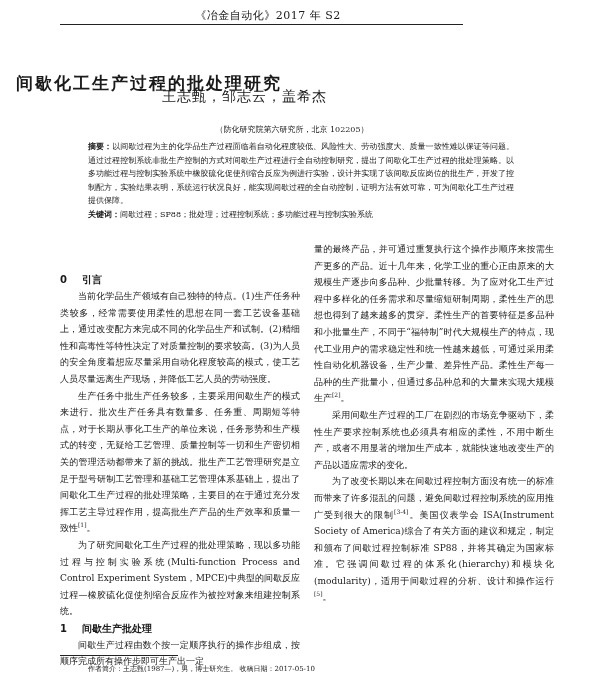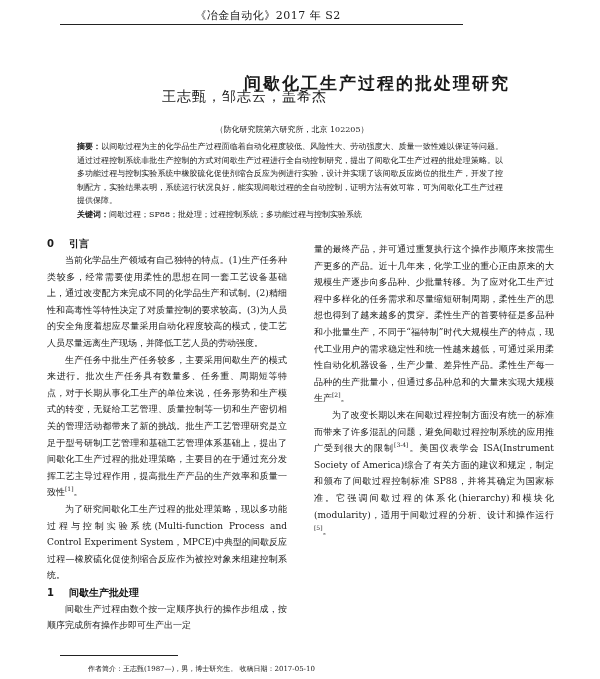--- a/index.html
+++ b/index.html
@@ -1,29 +1,29 @@
 <!DOCTYPE html>
 <html><head>
 <meta charset="utf-8">
 <style>
   html, body { margin: 0; padding: 0; background: #ffffff; }
   body { width: 600px; height: 679px; position: relative; overflow: hidden;
          font-family: "DejaVu Serif", "Liberation Serif", serif; color: #1a1a1a; }
   .running-head { position: absolute; top: 8px; left: 0; width: 536px; text-align: center;
                   font-size: 11px; letter-spacing: 0.5px; }
   .head-rule { position: absolute; top: 24px; left: 60px; width: 403px; height: 1px; background: #222; }
-  .title { position: absolute; top: 72px; left: 10px; width: 500px; text-align: right;
+  .title { position: absolute; top: 72px; left: 16px; width: 500px; text-align: left;
            font-family: "DejaVu Sans", "Liberation Sans", sans-serif; font-weight: bold;
            font-size: 17px; letter-spacing: 2px; }
   .authors { position: absolute; top: 88px; left: 0; width: 489px; text-align: center; font-size: 14px; letter-spacing: 1px; }
   .affil { position: absolute; top: 124px; left: 0; width: 584px; text-align: center; font-size: 8px; }
-  .abstract { position: absolute; top: 140px; left: 77px; width: 426px; font-size: 8px; line-height: 13.6px; text-align: justify; }
+  .abstract { position: absolute; top: 140px; left: 88px; width: 426px; font-size: 8px; line-height: 13.6px; text-align: justify; }
   .abstract .label { font-weight: bold; font-family: "DejaVu Sans", "Liberation Sans", sans-serif; }
   .col { position: absolute; top: 235px; width: 240px; font-size: 9px; line-height: 16.6px; text-align: justify; }
-  .col.left { left: 47px; }
+  .col.left { left: 60px; margin-top: 36px; }
   .col.right { left: 314px; top: 241px; }
   .sec-head { font-family: "DejaVu Sans", "Liberation Sans", sans-serif; font-weight: bold; font-size: 10px; margin: 0; line-height: 17px; }
   .sec-head .num { display: inline-block; width: 22px; }
   p.para { margin: 0; text-indent: 2em; }
   p.cont { margin: 0; }
   sup { font-size: 6px; line-height: 0; }
   .foot-rule { position: absolute; top: 655px; left: 60px; width: 118px; height: 1px; background: #222; }
   .footnote { position: absolute; top: 664px; left: 88px; font-size: 7px; }
 </style>
 </head>
@@ -53,17 +53,18 @@
   <p class="para"><span>生产任务中批生产任务较多，主要采用间歇生产的模式来进行。批次生产任务具有数量多、任务重、周期短等特点，对于长期从事化工生产的单位来说，任务形势和生产模式的转变，无疑给工艺管理、质量控制等一切和生产密切相关的管理活动都带来了新的挑战。批生产工艺管理研究是立足于型号研制工艺管理和基础工艺管理体系基础上，提出了间歇化工生产过程的批处理策略，主要目的在于通过充分发挥工艺主导过程作用，提高批生产产品的生产效率和质量一致性</span><sup>[1]</sup><span>。</span></p>
   <p class="para">为了研究间歇化工生产过程的批处理策略，现以多功能过程与控制实验系统(Multi-function Process and Control Experiment System，MPCE)中典型的间歇反应过程—橡胶硫化促使剂缩合反应作为被控对象来组建控制系统。</p>
   <div class="sec-head">
     <span class="num">1</span><span>间歇生产批处理</span>
   </div>
   <p class="para">间歇生产过程由数个按一定顺序执行的操作步组成，按顺序完成所有操作步即可生产出一定</p>
 </div>
 
 <div class="col right">
   <p class="cont"><span>量的最终产品，并可通过重复执行这个操作步顺序来按需生产更多的产品。近十几年来，化学工业的重心正由原来的大规模生产逐步向多品种、少批量转移。为了应对化工生产过程中多样化的任务需求和尽量缩短研制周期，柔性生产的思想也得到了越来越多的贯穿。柔性生产的首要特征是多品种和小批量生产，不同于“福特制”时代大规模生产的特点，现代工业用户的需求稳定性和统一性越来越低，可通过采用柔性自动化机器设备，生产少量、差异性产品。柔性生产每一品种的生产批量小，但通过多品种总和的大量来实现大规模生产</span><sup>[2]</sup><span>。</span></p>
+  <p class="para">采用间歇生产过程的工厂在剧烈的市场竞争驱动下，柔性生产要求控制系统也必须具有相应的柔性，不用中断生产，或者不用显著的增加生产成本，就能快速地改变生产的产品以适应需求的变化。</p>
   <p class="para"><span>为了改变长期以来在间歇过程控制方面没有统一的标准而带来了许多混乱的问题，避免间歇过程控制系统的应用推广受到很大的限制</span><sup>[3-4]</sup><span>。美国仪表学会 ISA(Instrument Society of America)综合了有关方面的建议和规定，制定和颁布了间歇过程控制标准 SP88，并将其确定为国家标准。它强调间歇过程的体系化(hierarchy)和模块化(modularity)，适用于间歇过程的分析、设计和操作运行</span><sup>[5]</sup><span>。</span></p>
 </div>
 
 <div class="foot-rule"></div>
 <div class="footnote">作者简介：王志甄(1987—)，男，博士研究生。  收稿日期：2017-05-10</div>
 
 </body></html>

